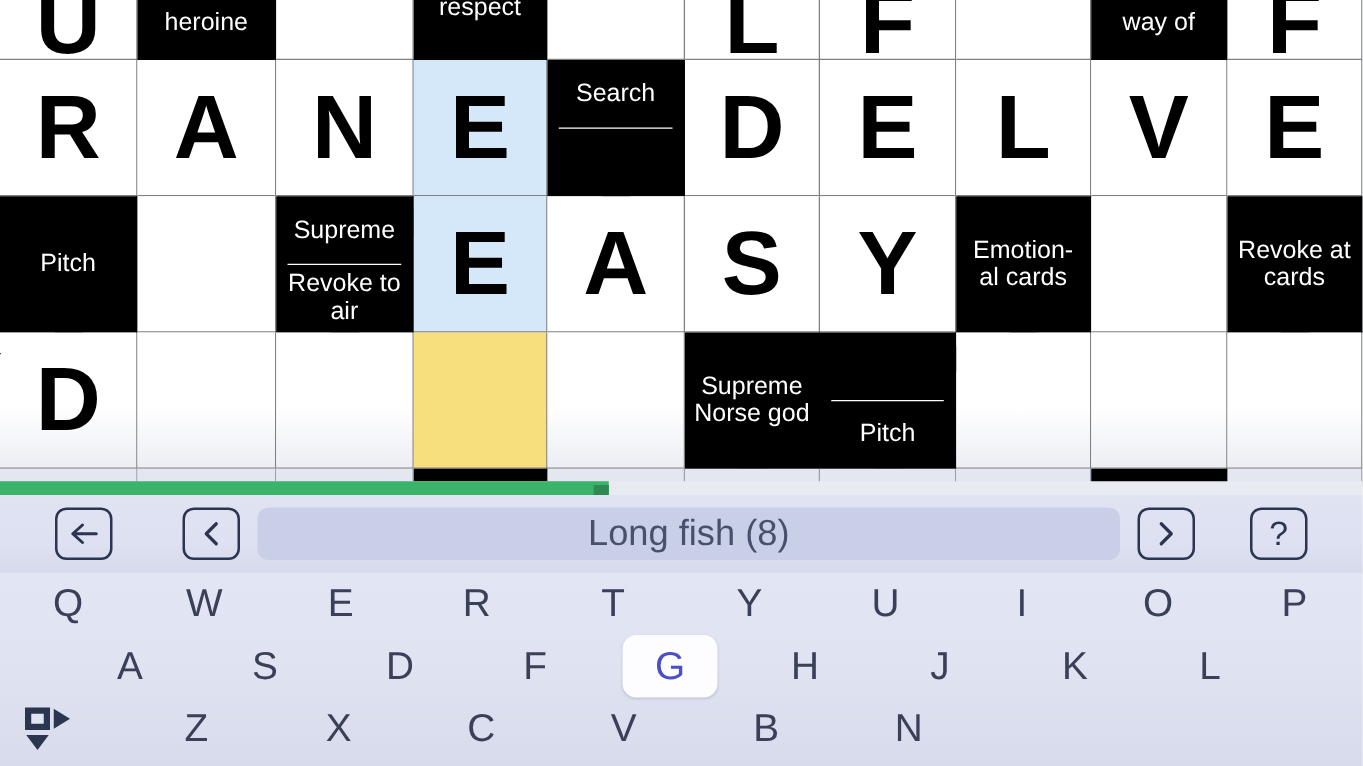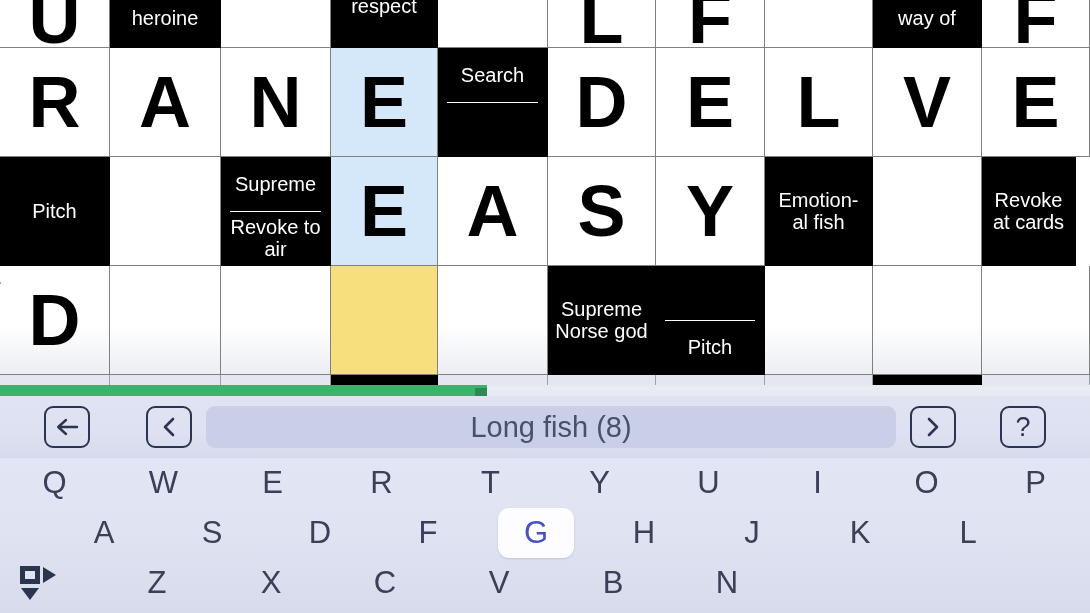--- a/index.html
+++ b/index.html
@@ -216,25 +216,25 @@
       <div class="cell white" style="left: 438px; top: 157px; width: 110px; height: 109px;">
         <div class="letter">A</div>
       </div>
       <div class="cell white" style="left: 548px; top: 157px; width: 108px; height: 109px;">
         <div class="letter">S</div>
       </div>
       <div class="cell white" style="left: 656px; top: 157px; width: 109px; height: 109px;">
         <div class="letter">Y</div>
       </div>
       <div class="cell black" style="left: 765px; top: 157px; width: 108px; height: 109px;">
-        <div class="clue full">Emotion- al fish</div>
+        <div class="clue full">Emotion- al cards</div>
         <div class="arrow-down" style="left: 42px; top: 108px;"></div>
       </div>
       <div class="cell white" style="left: 873px; top: 157px; width: 109px; height: 109px;"></div>
-      <div class="cell black" style="left: 982px; top: 157px; width: 94px; height: 109px;">
+      <div class="cell black" style="left: 982px; top: 157px; width: 108px; height: 109px;">
         <div class="clue full">Revoke at cards</div>
         <div class="arrow-down" style="left: 42px; top: 108px;"></div>
       </div>
       <div class="cell white fade" style="left: 0px; top: 266px; width: 110px; height: 109px;">
         <div class="letter">D</div>
         <div class="arrow-right" style="left: -15px; top: 6px;"></div>
       </div>
       <div class="cell white fade" style="left: 110px; top: 266px; width: 111px; height: 109px;"></div>
       <div class="cell white fade" style="left: 221px; top: 266px; width: 110px; height: 109px;"></div>
       <div class="cell cursor" style="left: 331px; top: 266px; width: 107px; height: 109px;"></div>

